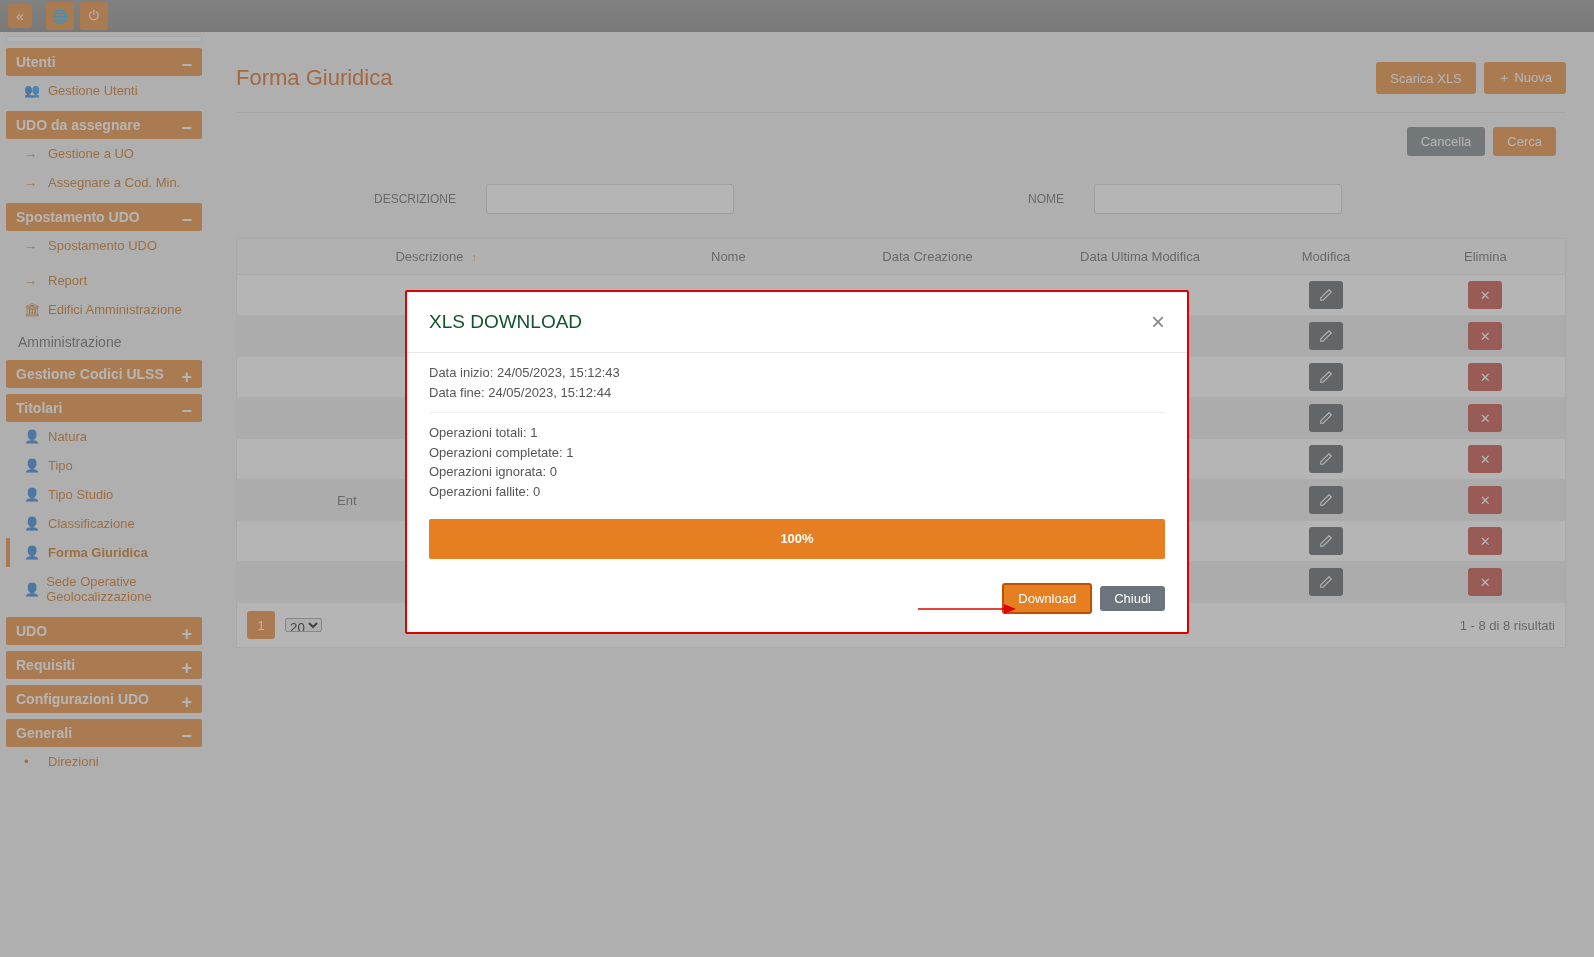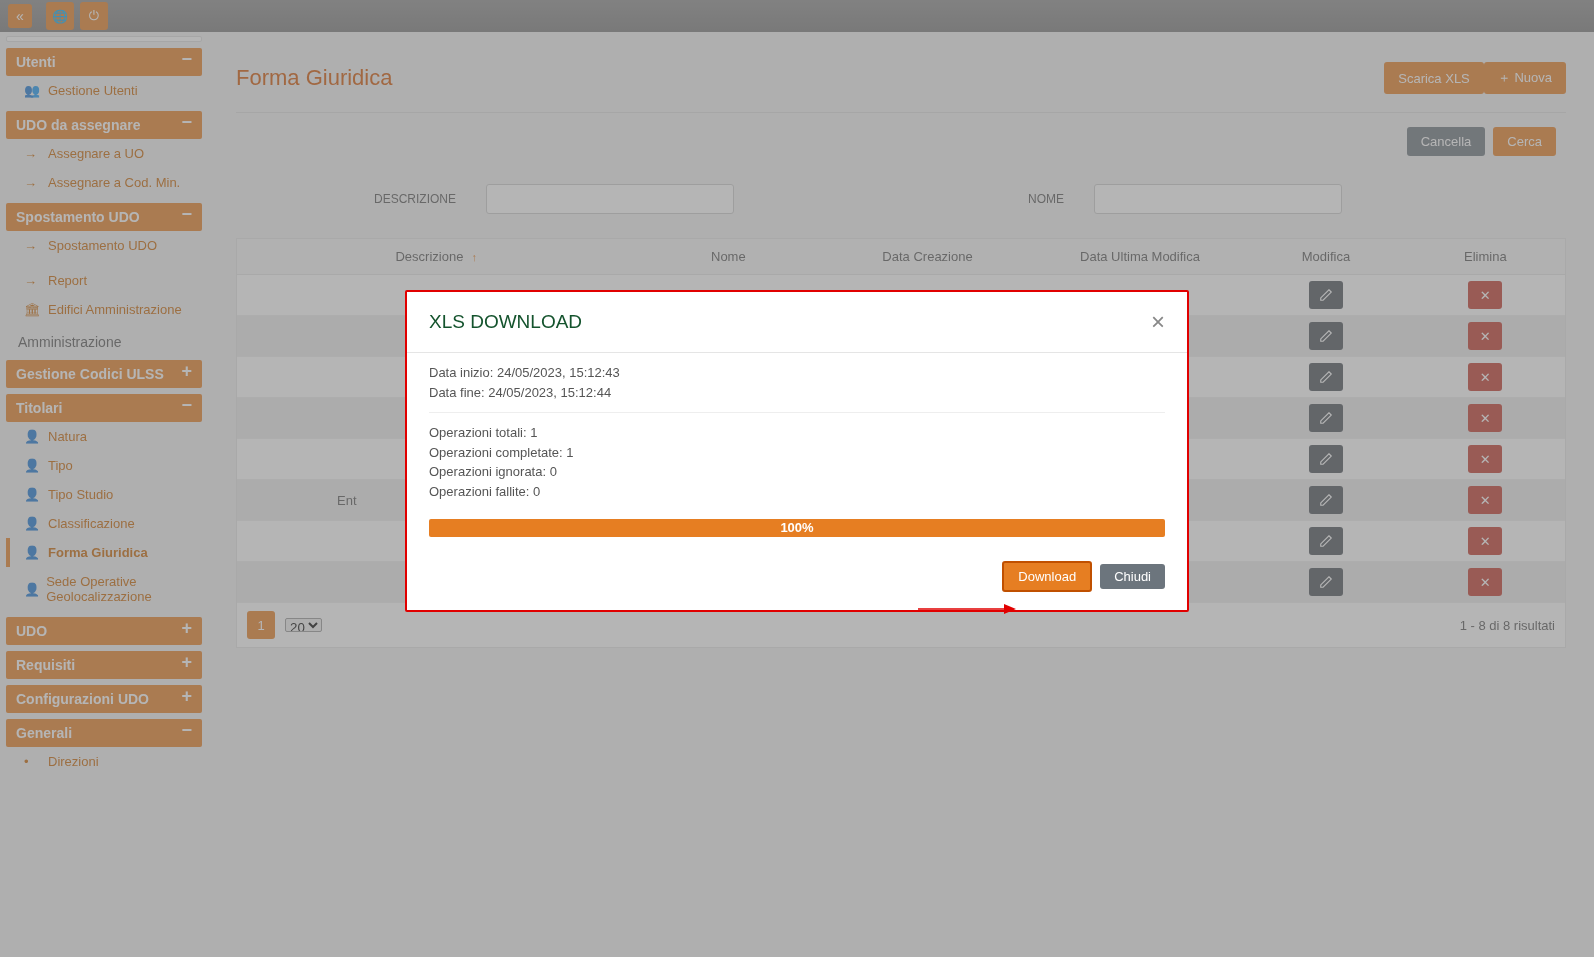--- a/index.html
+++ b/index.html
@@ -9,34 +9,34 @@
 .topbar .collapse-btn { width: 24px; height: 24px; background: #e67e22; border-radius: 3px; display: flex; align-items: center; justify-content: center; margin-right: 8px; font-size: 14px; cursor: pointer; }
 .topbar .title { font-weight: bold; color: #e67e22; font-size: 15px; flex: 1; }
 .topbar .topbar-icon { width: 28px; height: 28px; background: #e67e22; border-radius: 3px; display: flex; align-items: center; justify-content: center; margin-left: 6px; cursor: pointer; color: #fff; }
 
 .layout { display: flex; height: calc(100% - 32px); }
 
 .sidebar { width: 208px; padding: 4px 6px 0 6px; overflow-y: auto; }
 .sidebar::-webkit-scrollbar { width: 14px; }
 .sidebar::-webkit-scrollbar-thumb { background: #c1c1c1; border-radius: 2px; }
 .sidebar-section { margin-bottom: 6px; }
-.sidebar-header { background: #e67e22; color: #fff; padding: 6px 10px; font-weight: bold; font-size: 14px; display: flex; align-items: flex-start; justify-content: space-between; border-radius: 2px; cursor: pointer; }
+.sidebar-header { background: #e67e22; color: #fff; padding: 6px 10px; font-weight: bold; font-size: 14px; display: flex; align-items: flex-end; justify-content: space-between; border-radius: 2px; cursor: pointer; }
 .sidebar-header .hicon { font-size: 18px; line-height: 10px; }
 .sidebar-item { display: flex; align-items: center; padding: 7px 10px 7px 14px; color: #c86400; font-size: 13px; cursor: pointer; border-left: 4px solid transparent; }
 .sidebar-item.active { border-left: 4px solid #e67e22; color: #c86400; font-weight: bold; }
 .sidebar-item .sicon { width: 18px; display: inline-block; margin-right: 6px; font-size: 13px; }
 .sidebar-plain { padding: 10px 12px; color: #555; font-size: 14px; font-weight: 500; }
 
 .main { flex: 1; padding: 30px 28px 0 28px; overflow: auto; }
 .page-header { display: flex; align-items: center; justify-content: space-between; border-bottom: 1px solid #ddd; padding-bottom: 18px; margin-bottom: 14px; }
 .page-title { color: #d35400; font-size: 22px; }
 .btn { border: none; border-radius: 3px; padding: 7px 14px; font-size: 13px; cursor: pointer; color: #fff; }
 .btn-orange { background: #e67e22; }
 .btn-gray { background: #6c757d; }
-.btn-group { display: flex; }
+.btn-group { display: flex; gap: 8px; }
 
 .filter-row { display: flex; justify-content: flex-end; gap: 8px; margin-bottom: 18px; margin-right: 10px; }
 .form-row { display: flex; align-items: center; gap: 30px; padding: 10px 0 24px 130px; }
 .form-label { color: #555; font-size: 12px; text-align: right; width: 90px; }
 .form-input { height: 30px; width: 248px; border: 1px solid #ccc; border-radius: 3px; padding: 0 8px; }
 .form-row .spacer { width: 220px; }
 
 .table-wrap { border: 1px solid #e5e5e5; background: #fff; }
 .tbl { width: 100%; border-collapse: collapse; table-layout: fixed; }
 .tbl th { background: #f7f7f7; color: #555; font-weight: normal; padding: 10px 8px; font-size: 13px; border-bottom: 1px solid #e5e5e5; text-align: center; }
@@ -53,21 +53,21 @@
 .results-count { margin-left: auto; color: #555; font-size: 13px; }
 
 
 .overlay { position: absolute; inset: 0; background: rgba(120,120,120,0.55); display: flex; align-items: flex-start; justify-content: center; padding-top: 290px; }
 .modal { width: 784px; background: #fff; border: 2px solid #e10000; border-radius: 2px; }
 .modal-header { padding: 16px 22px; border-bottom: 1px solid #e5e5e5; display: flex; align-items: center; justify-content: space-between; }
 .modal-title { font-size: 19px; color: #14532d; }
 .modal-close { font-size: 24px; color: #888; cursor: pointer; background: none; border: none; }
 .modal-body { padding: 10px 22px 16px; color: #555; font-size: 13px; line-height: 1.5; }
 .modal-body hr { border: none; border-top: 1px solid #eee; margin: 10px 0; }
-.progress { height: 18px; background: #e67e22; color: #fff; font-weight: bold; font-size: 13px; display: flex; align-items: center; justify-content: center; border-radius: 2px; margin-top: 18px; }
+.progress { height: 40px; background: #e67e22; color: #fff; font-weight: bold; font-size: 13px; display: flex; align-items: center; justify-content: center; border-radius: 2px; margin-top: 18px; }
 .modal-footer { padding: 8px 22px 18px; display: flex; justify-content: flex-end; gap: 8px; align-items: center; }
 .dl-btn { border: 2px solid #c05000; background: #e67e22; color: #fff; padding: 6px 14px; border-radius: 3px; cursor: pointer; font-size: 13px; }
 .close-btn { background: #6c757d; color: #fff; padding: 5px 14px; border: none; border-radius: 3px; cursor: pointer; font-size: 13px; }
 .arrow-annot { position: absolute; left: 918px; top: 602px; pointer-events: none; }
 .arrow-annot svg { overflow: visible; }
 </style>
 </head>
 <body>
 
 <div class="topbar">
@@ -91,21 +91,21 @@
         </div>
     </div>
 
     <div class="sidebar-section">
       <div class="sidebar-header">
           <span>UDO da assegnare</span>
           <span class="hicon">−</span>
         </div>
       <div class="sidebar-item">
           <span class="sicon">→</span>
-          <span>Assegnare a UO</span>
+          <span>Gestione a UO</span>
         </div>
       <div class="sidebar-item">
           <span class="sicon">→</span>
           <span>Assegnare a Cod. Min.</span>
         </div>
     </div>
 
     <div class="sidebar-section">
       <div class="sidebar-header">
           <span>Spostamento UDO</span>

